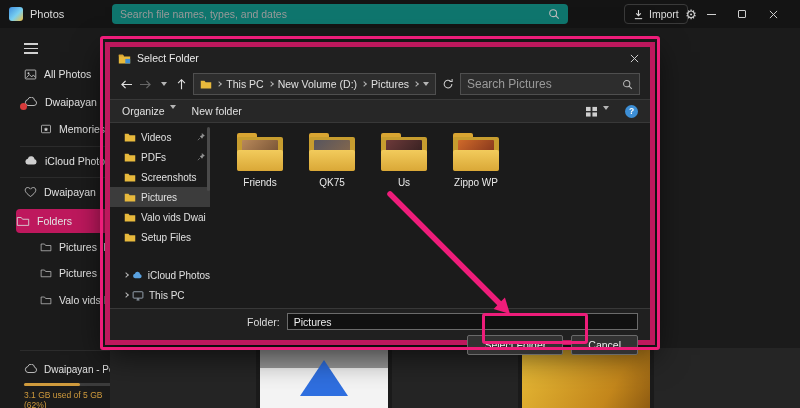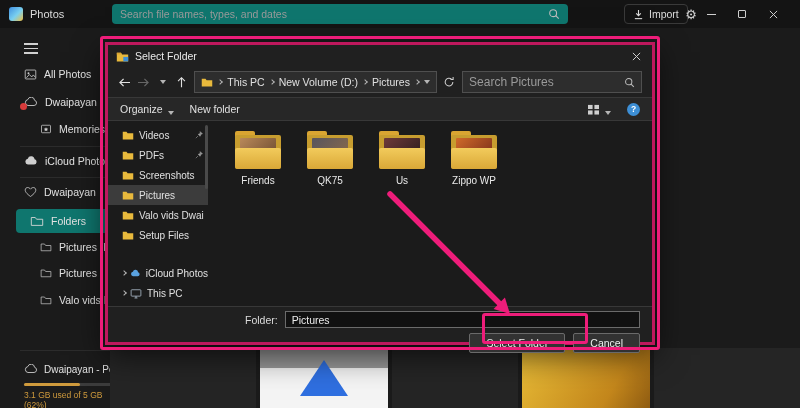--- a/index.html
+++ b/index.html
@@ -26,61 +26,61 @@
   .min-bar { width:9px; height:1px; background:#cfcfcf; }
   .max-box { width:8px; height:8px; border:1px solid #cfcfcf; border-radius:1px; }
 
   
   .sidebar { position:absolute; left:0; top:28px; width:110px; bottom:0; background:#1b1b1b;margin-left:12px; }
   .hamburger { position:absolute; left:12px; top:12px; width:14px; }
   .hamburger span { display:block; width:14px; height:1.5px; background:#d0d0d0; margin:3px 0; }
   .sb-item { position:absolute; left:0; right:0; height:24px; display:flex; align-items:center; gap:7px;
              padding-left:12px; font-size:10.5px; color:#e2e2e2; white-space:nowrap; overflow:hidden; }
   .sb-item.sub { padding-left:28px; }
-  .sb-item.selected { left:4px; right:2px; padding-left:14px; background:#0f766e; border-radius:4px; }
+  .sb-item.selected { left:4px; right:2px; padding-left:0; background:#be185d; border-radius:4px; }
   .sb-ico { position:relative; flex:0 0 auto; display:flex; align-items:center; }
   .badge-dot { position:absolute; left:-4px; bottom:-3px; width:7px; height:7px; border-radius:50%; background:#d83b3b; }
   .sb-sep { position:absolute; left:8px; right:8px; height:1px; background:#2c2c2c; }
   .account-row { position:absolute; left:0; right:0; top:330px; height:22px; display:flex; align-items:center;
                  gap:6px; padding-left:12px; font-size:10px; color:#e2e2e2; white-space:nowrap; overflow:hidden; }
   .progress-track { position:absolute; left:12px; top:355px; width:90px; height:3px; background:#3c3c3c; border-radius:2px; }
   .progress-fill { height:3px; border-radius:2px; }
   .storage-text { position:absolute; left:12px; top:362px; font-size:8.5px; }
 
   
   .tiles { position:absolute; left:110px; top:348px; right:0; height:60px; display:flex; gap:4px; z-index:1; }
   .tile { background:#252525; height:60px; }
   .tile-logo { position:relative; background:linear-gradient(180deg,#9a9a9a 0 34%, #f4f4f4 34% 100%); overflow:hidden; }
   .tri { position:absolute; left:50%; top:12px; transform:translateX(-50%); width:0; height:0;
          border-left:24px solid transparent; border-right:24px solid transparent; border-bottom:36px solid #2f6fe0; }
   .tile-gold { background:linear-gradient(120deg,#e8bc37,#c4871c 70%,#8f5c12); }
 
   
   .dialog { position:absolute; left:105px; top:42px; width:550px; height:303px; background:#202020;
-            border:3px solid #be185d; box-shadow:0 10px 30px rgba(0,0,0,.65); z-index:5; font-size:10.5px; }
+            border:5px solid #be185d; box-shadow:0 10px 30px rgba(0,0,0,.65); z-index:5; font-size:10.5px; }
   .dlg-titlebar { height:22px; display:flex; align-items:center; gap:6px; padding:0 0 0 8px; }
   .dlg-title { font-size:10.5px; color:#eaeaea; }
   .dlg-close { margin-left:auto; width:32px; height:22px; display:flex; align-items:center; justify-content:center; }
   .dlg-nav { height:30px; display:flex; align-items:center; gap:6px; padding:0 10px; }
   .nav-btn { width:18px; height:18px; display:flex; align-items:center; justify-content:center; }
   .addr-bar { width:255px; height:22px; background:#2d2d2d; border:1px solid #4f4f4f; display:flex;
               align-items:center; gap:5px; padding:0 6px; }
   .crumb { color:#e0e0e0; white-space:nowrap; }
   .chev { width:4px; height:4px; border-right:1.2px solid #b5b5b5; border-top:1.2px solid #b5b5b5;
           transform:rotate(45deg); flex:0 0 auto; }
   .caret { width:0; height:0; border-left:3.5px solid transparent; border-right:3.5px solid transparent;
            border-top:4px solid #b5b5b5; }
   .srch-box { flex:1; height:22px; background:#2d2d2d; border:1px solid #4f4f4f; display:flex;
               align-items:center; padding:0 6px; }
   .srch-box input { flex:1; background:transparent; border:none; outline:none; color:#dcdcdc; font-size:12px;
                     font-family:"Liberation Sans",sans-serif; }
   .srch-box input::placeholder { color:#9a9a9a; }
   .dlg-cmdbar { height:24px; display:flex; align-items:center; gap:16px; padding:0 12px;
                 background:#272727; border-top:1px solid #383838; border-bottom:1px solid #383838; }
-  .cmd-item { display:flex; align-items:flex-end; gap:5px; color:#e0e0e0; }
+  .cmd-item { display:flex; align-items:flex-start; gap:5px; color:#e0e0e0; }
   .help-circle { width:13px; height:13px; border-radius:50%; display:flex; align-items:center;
                  justify-content:center; font-size:8.5px; font-weight:bold; color:#fff; }
   .dlg-body { position:relative; height:185px; display:flex; background:#1b1b1b; }
   .tree { width:100px; padding-top:4px; position:relative; }
   .tree-item { height:20px; display:flex; align-items:center; gap:5px; padding-left:14px;
                color:#e0e0e0; white-space:nowrap; overflow:hidden; font-size:10px; }
   .tree-item.selected { background:#3c3c3c; }
   .tree-item .pin { margin-left:auto; margin-right:5px; flex:0 0 auto; }
   .tree-roots { margin-top:18px; }
   .tree-item .chev { margin-right:-1px; }

